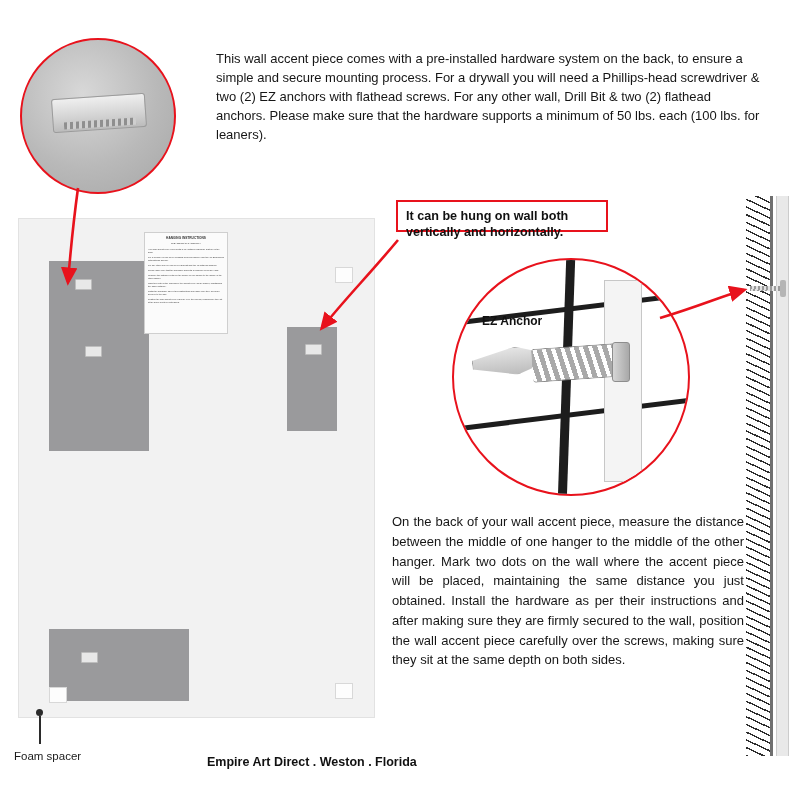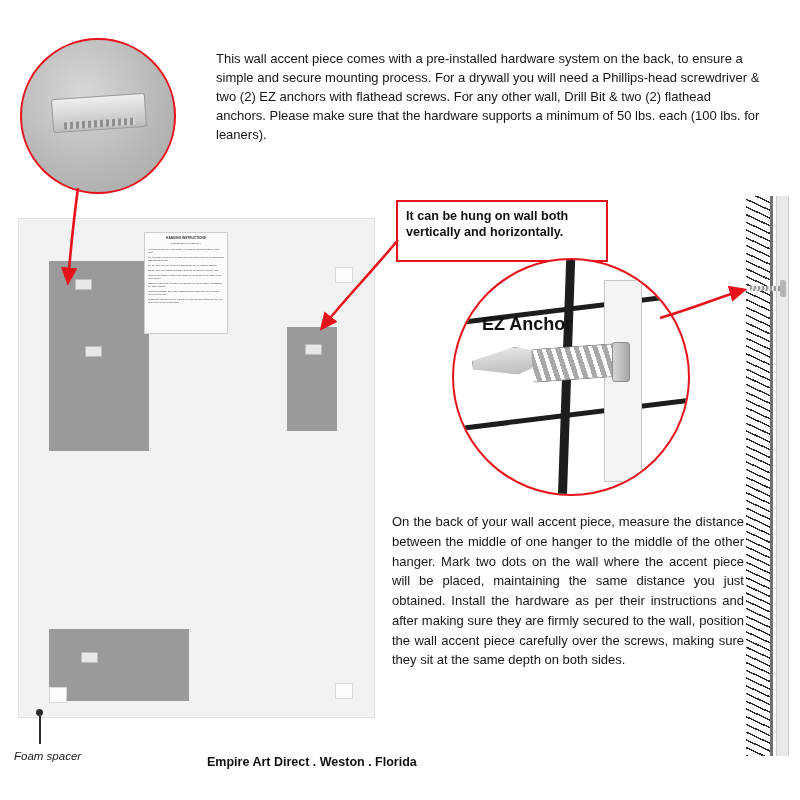--- a/index.html
+++ b/index.html
@@ -121,21 +121,20 @@
     width: 1.5px;
     height: 28px;
     background: #2b2b2b;
   }
   .foam-text {
     position: absolute;
     left: 14px;
     top: 750px;
     font-size: 11.5px;
     color: #1a1a1a;
-    font-style: italic;
   }
 
   .brand {
     position: absolute;
     left: 172px;
     top: 755px;
     font-size: 12.5px;
     font-weight: bold;
     color: #111;
     padding-left: 35px;
@@ -220,21 +219,21 @@
     background: #b5b5b5;
     border-radius: 2px;
   }
 
   
   .callout-box {
     position: absolute;
     left: 396px;
     top: 200px;
     width: 212px;
-    height: 62px;
+    height: 32px;
     border: 2.2px solid #e8121c;
     background: #ffffff;
     box-sizing: border-box;
     padding: 6px 8px;
     font-size: 12.6px;
     font-weight: bold;
     line-height: 1.3;
     color: #111;
   }
 
@@ -307,21 +306,21 @@
     width: 16px;
     height: 38px;
     background: linear-gradient(90deg,#d6d6d6,#a8a8a8);
     border: 1px solid #8d8d8d;
     border-radius: 3px;
   }
   .ez-label {
     position: absolute;
     left: 28px;
     top: 54px;
-    font-size: 18px;
+    font-size: 12px;
     font-weight: bold;
     color: #111;
   }
 
   
   .bottom-text {
     position: absolute;
     left: 392px;
     top: 512px;
     width: 352px;

